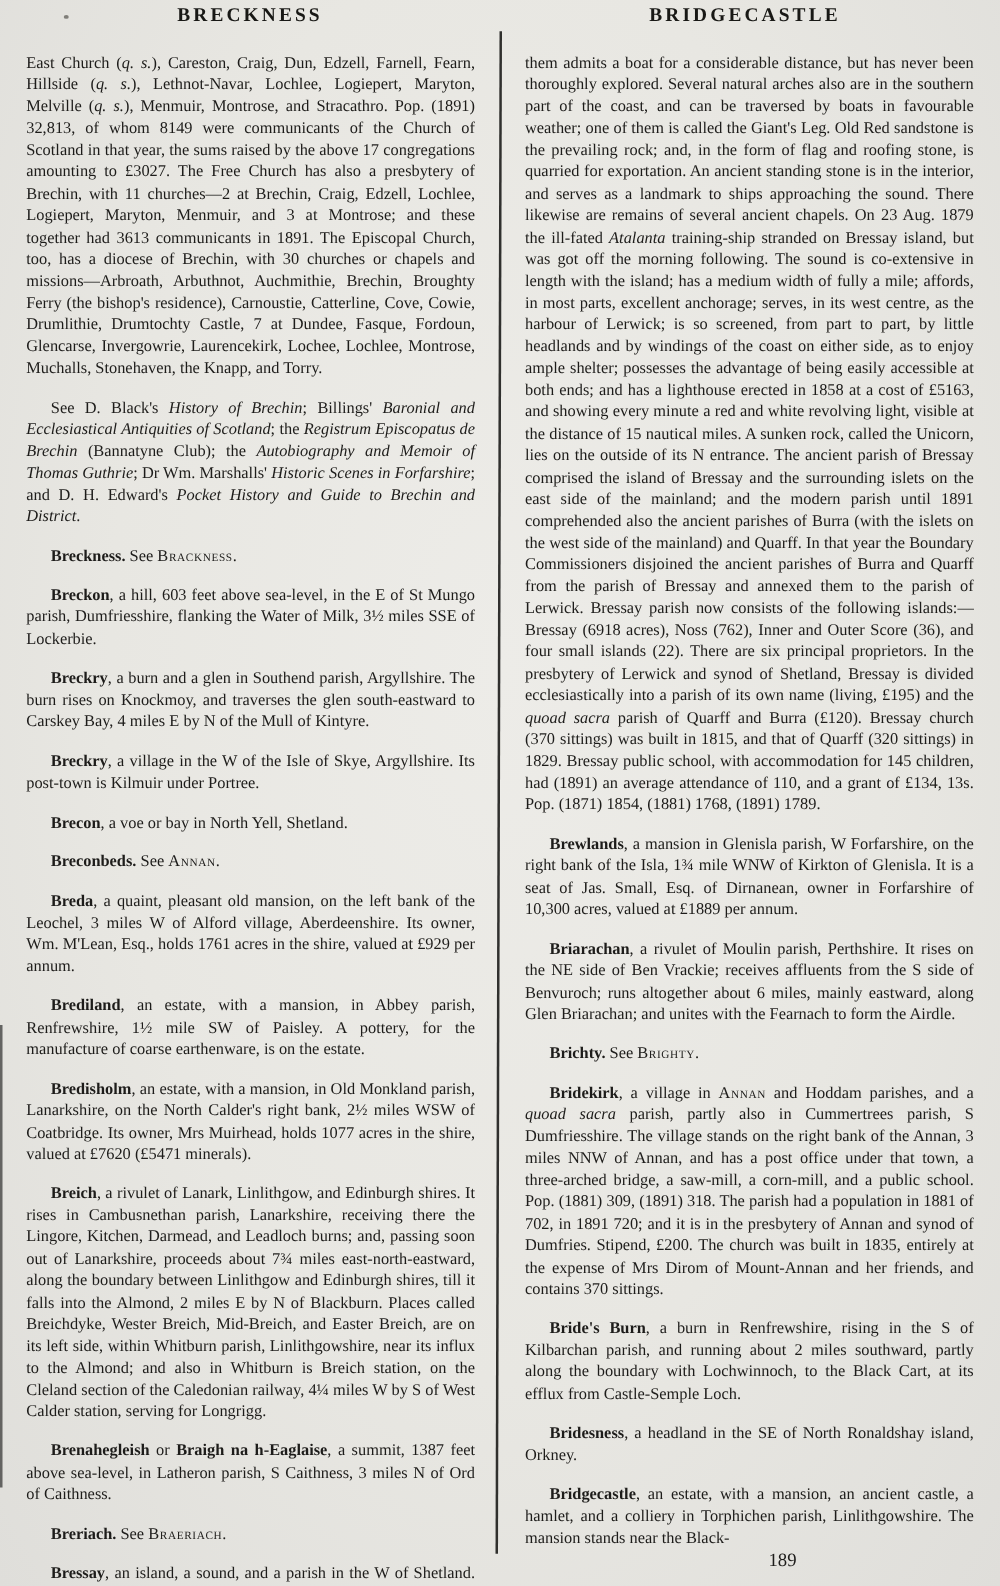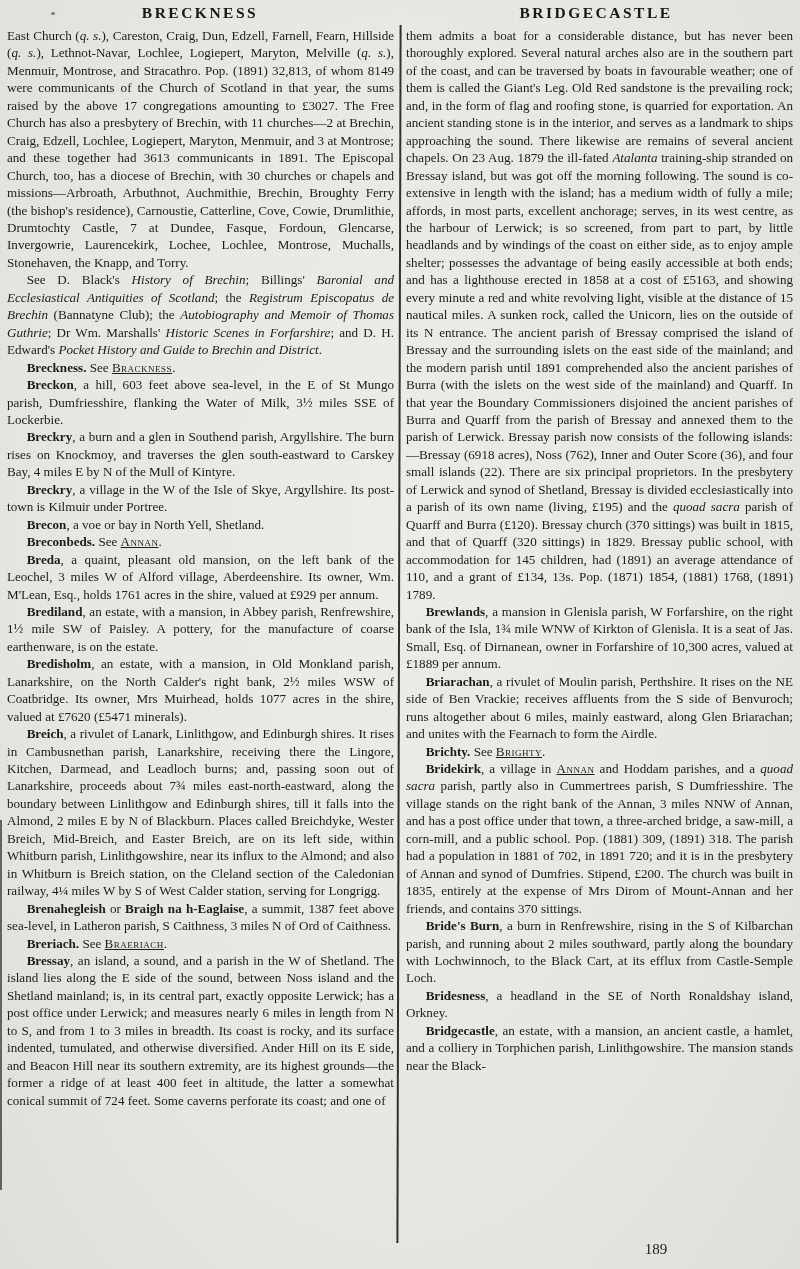--- a/index.html
+++ b/index.html
@@ -15,31 +15,31 @@
     font-weight:bold;font-size:15.5px;letter-spacing:2.5px;color:#181815;
   }
   #hdr-left{left:8px;}
   #hdr-right{left:404px;}
   .col{
     position:absolute;top:27px;width:387px;height:1240px;overflow:hidden;
     font-size:13.1px;line-height:17.45px;text-align:justify;
   }
   #col-left{left:7px;}
   #col-right{left:406px;}
-  p.para{margin:0;padding:0;text-indent:1.5em;}
+  p.para{margin:14px;padding:0;text-indent:1.5em;}
   p.para.noindent{text-indent:0;}
   .seg-b{font-weight:bold;}
   .seg-i{font-style:italic;}
-  .seg-sc{font-variant:small-caps;letter-spacing:0.5px;text-decoration:underline;}
+  .seg-sc{font-variant:small-caps;letter-spacing:0.5px;}
   .divider{
     position:absolute;left:398px;top:25px;width:2px;height:1218px;
     background:#1c1c1a;opacity:.9;transform:rotate(0.15deg);
   }
   .pagenum{
-    position:absolute;top:1241px;left:598px;width:116px;text-align:center;
+    position:absolute;top:1241px;left:568px;width:116px;text-align:center;
     font-size:15px;color:#1d1c1a;
   }
   .edge-streak{position:absolute;left:0;top:820px;width:2px;height:370px;background:#3a3a38;opacity:.75;}
   .speck{position:absolute;left:51px;top:12px;width:4px;height:3px;background:#55544f;border-radius:50%;opacity:.7;}
 </style>
 </head>
 <body>
 
 <div class="page">
   <div class="hdr" id="hdr-left">BRECKNESS</div>

